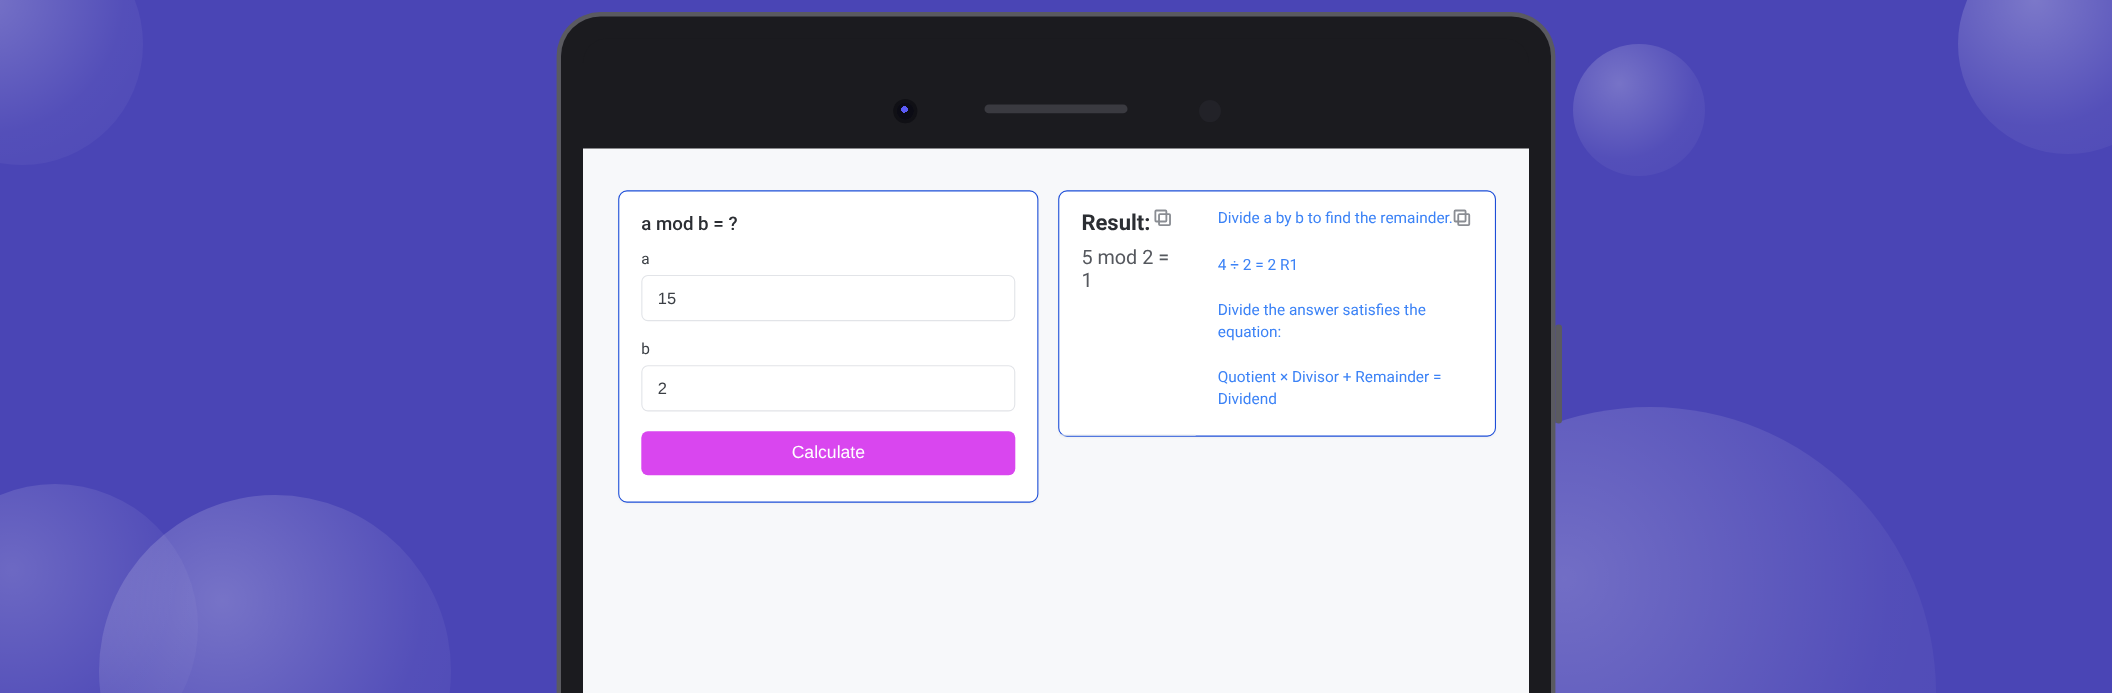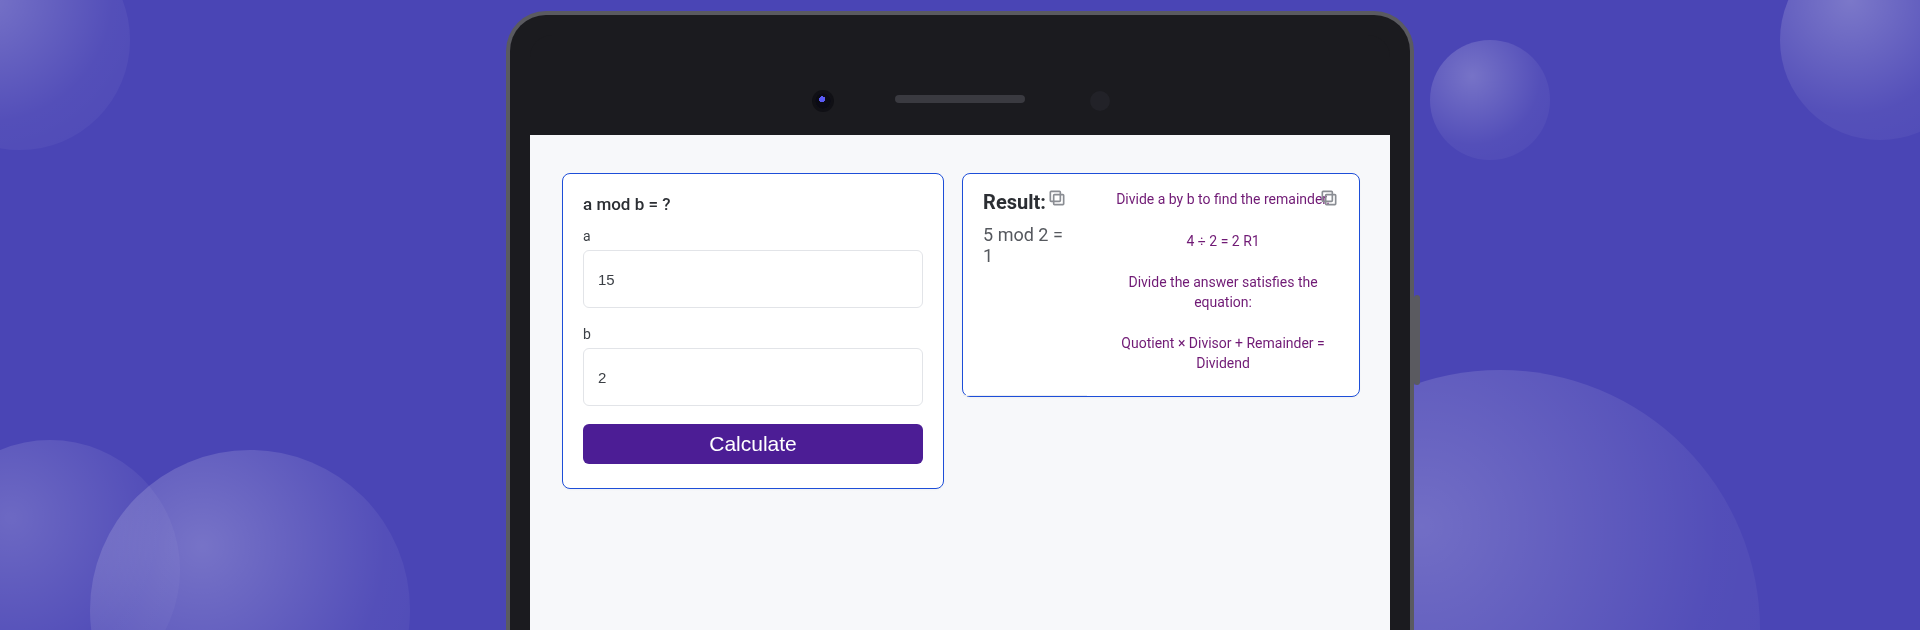--- a/index.html
+++ b/index.html
@@ -111,38 +111,38 @@
       font-weight: 500;
       margin-bottom: 14px;
     }
     .field-label {
       font-size: 14px;
       color: #3b3f45;
       margin-bottom: 6px;
     }
     .text-input {
       width: 100%;
-      height: 58px;
+      height: 42px;
       border: 1px solid #e2e4e8;
       border-radius: 6px;
       padding: 0 14px;
       font-size: 15px;
       color: #3b3f45;
       background: #ffffff;
       outline: none;
       margin-bottom: 18px;
     }
     .calc-button {
       width: 100%;
       height: 40px;
-      background: #4c1d95;
+      background: #d946ef;
       color: #ffffff;
       border: none;
       border-radius: 6px;
-      font-size: 21px;
+      font-size: 16px;
       font-weight: 500;
       cursor: pointer;
     }
 
     
     .result-card {
       flex: 0 0 50%;
       display: flex;
     }
     .result-section {
@@ -159,24 +159,23 @@
       font-weight: 700;
       color: #2b2e33;
       margin-bottom: 10px;
     }
     .result-text {
       font-size: 18px;
       color: #55585e;
     }
     .proof-line {
       font-size: 14px;
-      color: #701a75;
+      color: #3b82f6;
       margin-bottom: 22px;
       line-height: 1.4;
-      text-align: center;
     }
     .copy-btn {
       position: absolute;
       top: 14px;
       right: 16px;
       width: 24px;
       height: 24px;
       cursor: pointer;
       color: #8a8d93;
     }

